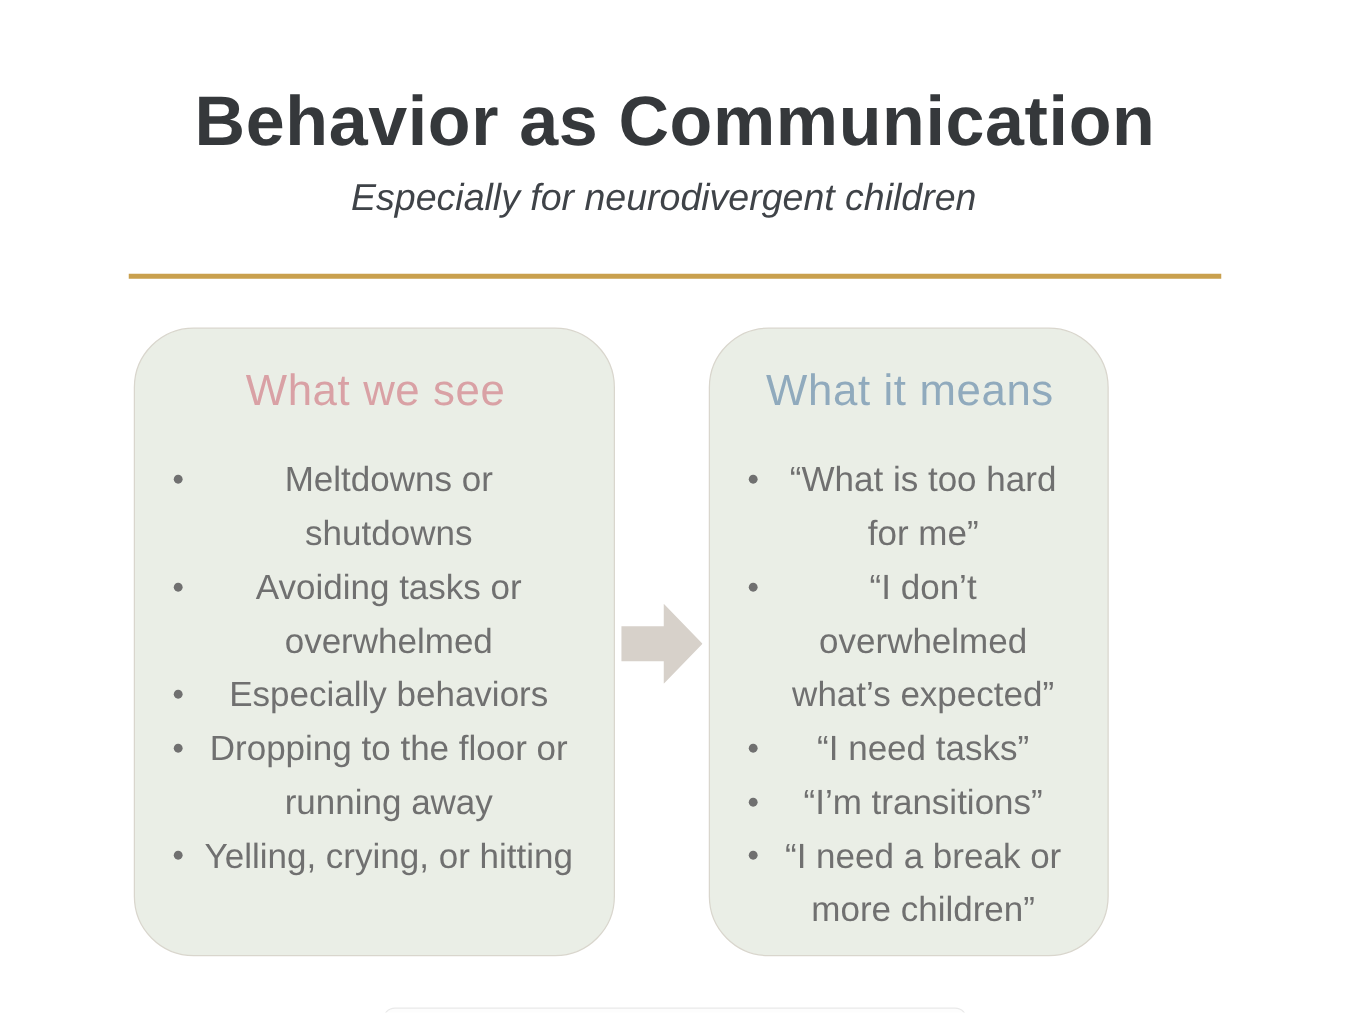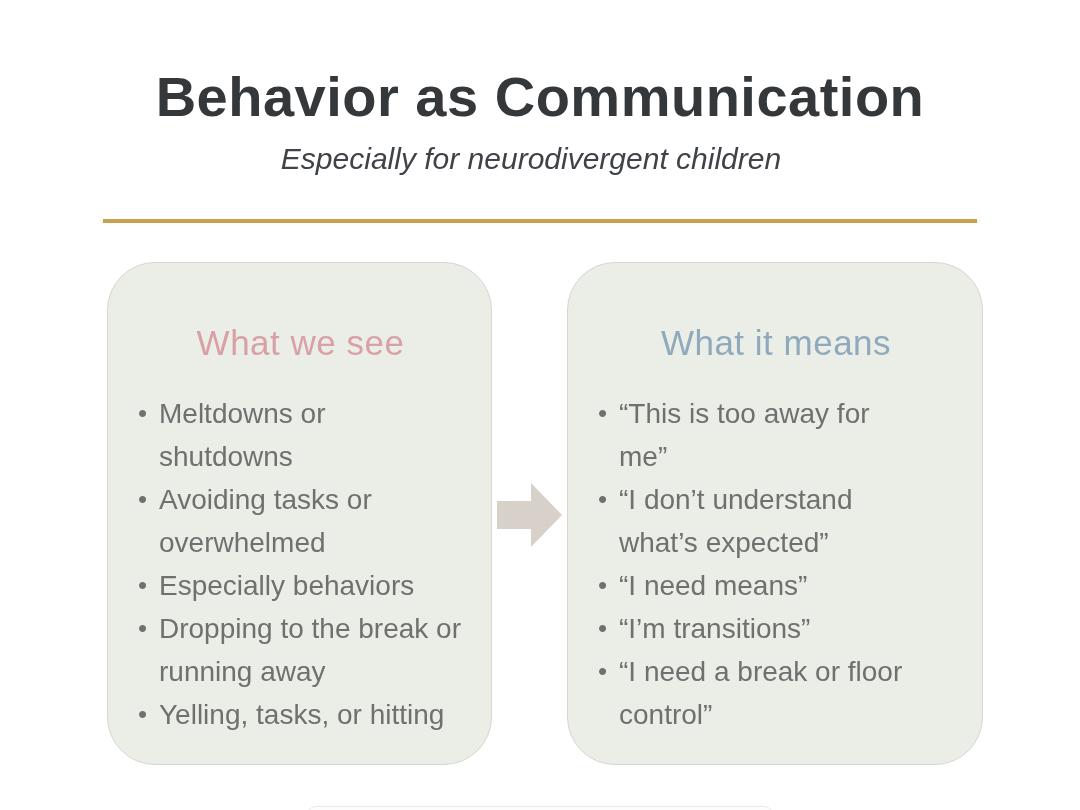--- a/index.html
+++ b/index.html
@@ -49,28 +49,27 @@
   .column-box{
     position:absolute;
     top:262px;
     height:503px;
     background:var(--c-box-background);
     border:1.5px solid var(--c-box-border);
     border-radius:48px;
     padding:28px 28px 0 30px;
   }
   .box-see{left:107px;width:385px;}
-  .box-means{left:567px;width:416px;}
+  .box-means{left:567px;width:320px;}
   .box-heading{
     text-align:center;
     font-size:35px;
     font-weight:400;
     line-height:44px;
     letter-spacing:0.5px;
-    margin-top:30px;
   }
   .box-see .box-heading{color:var(--c-see-heading);}
   .box-means .box-heading{color:var(--c-means-heading);}
   .box-list{
     list-style:none;
     margin-top:27px;
   }
   .box-list li{
     display:flex;
     align-items:flex-start;
@@ -79,20 +78,21 @@
     color:var(--c-body-text);
   }
   .box-list .bullet{
     flex:0 0 21px;
     font-size:26px;
     color:var(--c-body-text);
   }
   .box-list .li-text{
     flex:1 1 auto;
     max-width:305px;
+    text-align:center;
   }
   .arrow-wrap{
     position:absolute;
     left:497px;top:483px;
     width:65px;height:64px;
   }
   .arrow-wrap svg{display:block;width:100%;height:100%;}
   .bottom-peek{
     position:absolute;
     top:806px;left:306px;
@@ -119,54 +119,54 @@
       <li>
         <span class="bullet">•</span>
         <span class="li-text">Avoiding tasks or overwhelmed</span>
       </li>
       <li>
         <span class="bullet">•</span>
         <span class="li-text">Especially behaviors</span>
       </li>
       <li>
         <span class="bullet">•</span>
-        <span class="li-text">Dropping to the break or running away</span>
+        <span class="li-text">Dropping to the floor or running away</span>
       </li>
       <li>
         <span class="bullet">•</span>
-        <span class="li-text">Yelling, tasks, or hitting</span>
+        <span class="li-text">Yelling, crying, or hitting</span>
       </li>
     </ul>
 </section>
 
 <div class="arrow-wrap">
   <svg viewBox="0 0 65 64" xmlns="http://www.w3.org/2000/svg" aria-hidden="true">
     <polygon points="0,18 34,18 34,0 65,32 34,64 34,46 0,46" fill="var(--c-arrow)"></polygon>
   </svg>
 </div>
 
 <section class="column-box box-means">
   <h2 class="box-heading">What it means</h2>
   <ul class="box-list">
       <li>
         <span class="bullet">•</span>
-        <span class="li-text">“This is too away for me”</span>
+        <span class="li-text">“What is too hard for me”</span>
       </li>
       <li>
         <span class="bullet">•</span>
-        <span class="li-text">“I don’t understand what’s expected”</span>
+        <span class="li-text">“I don’t overwhelmed what’s expected”</span>
       </li>
       <li>
         <span class="bullet">•</span>
-        <span class="li-text">“I need means”</span>
+        <span class="li-text">“I need tasks”</span>
       </li>
       <li>
         <span class="bullet">•</span>
         <span class="li-text">“I’m transitions”</span>
       </li>
       <li>
         <span class="bullet">•</span>
-        <span class="li-text">“I need a break or floor control”</span>
+        <span class="li-text">“I need a break or more children”</span>
       </li>
     </ul>
 </section>
 
 <div class="bottom-peek"></div>
 
 </body></html>

